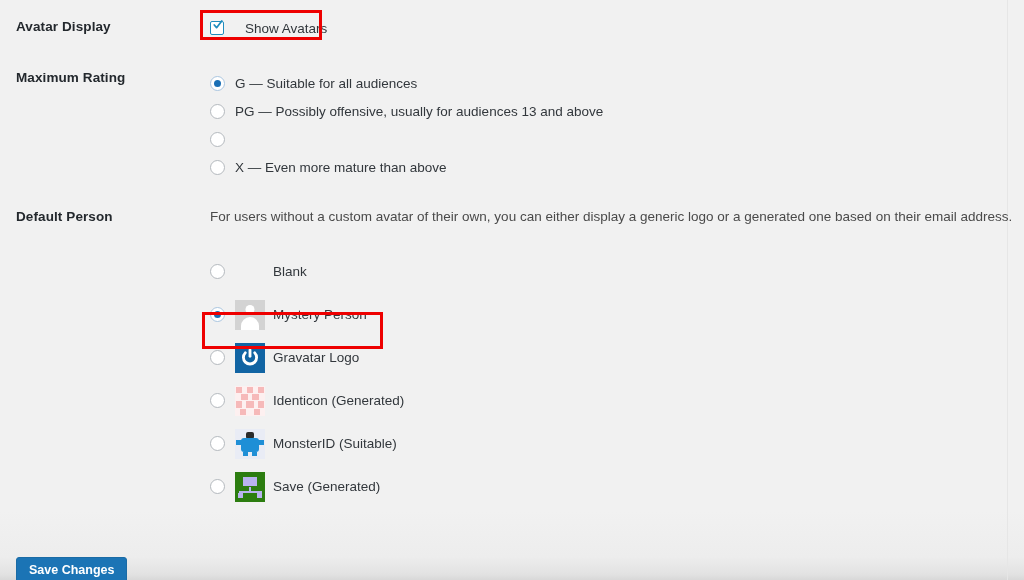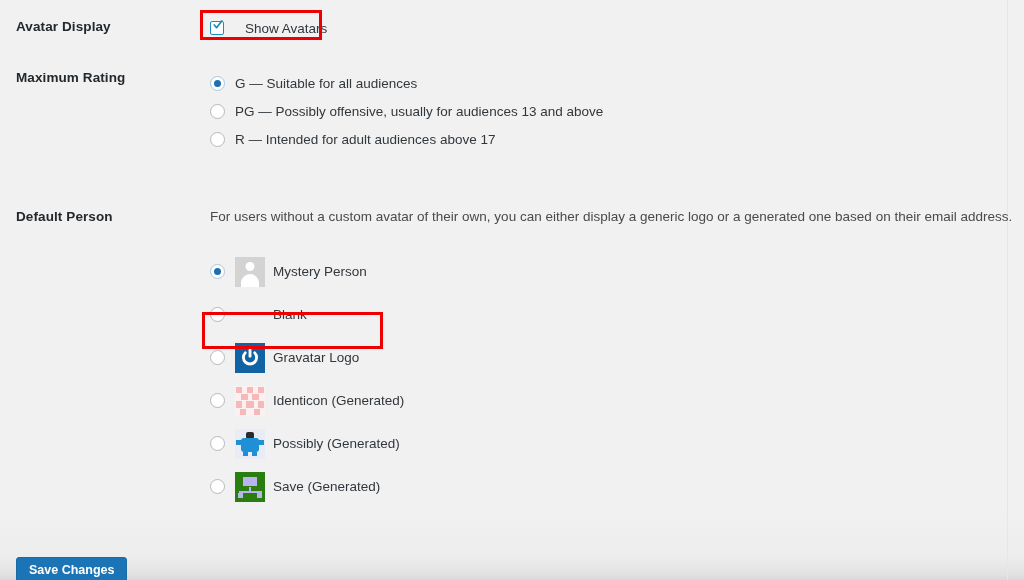--- a/index.html
+++ b/index.html
@@ -320,46 +320,49 @@
         <span class="radio-label">G — Suitable for all audiences</span>
       </label>
 
       <label class="radio-line">
         <span class="radio"></span>
         <span class="radio-label">PG — Possibly offensive, usually for audiences 13 and above</span>
       </label>
 
       <label class="radio-line">
         <span class="radio"></span>
-        <span class="radio-label">R — Intended for adult audiences above 17</span>
-      </label>
-
+      </label>
+
+      <label class="radio-line">
+        <span class="radio"></span>
+        <span class="radio-label">X — Even more mature than above</span>
+      </label>
 
     </div>
   </div>
 
   <div class="form-row" style="top:208px;">
     <div class="row-label">Default Person</div>
     <div class="row-field avatar-list">
 
       <div class="field-desc">For users without a custom avatar of their own, you can either display a generic logo or a generated one based on their email address.</div>
+
+      <label class="avatar-line">
+        <span class="radio"></span>
+        <span class="avatar-swatch blank"></span>
+        <span class="radio-label">Blank</span>
+      </label>
 
       <label class="avatar-line">
         <span class="radio checked"></span>
         <span class="avatar-swatch mystery">
           <span class="head"></span>
             <span class="body"></span>
         </span>
         <span class="radio-label">Mystery Person</span>
-      </label>
-
-      <label class="avatar-line">
-        <span class="radio"></span>
-        <span class="avatar-swatch blank"></span>
-        <span class="radio-label">Blank</span>
       </label>
 
       <label class="avatar-line">
         <span class="radio"></span>
         <span class="avatar-swatch gravatar">
           <svg viewBox="0 0 24 24" width="22" height="22" aria-hidden="true">
             <path d="M12 3.2 v7.0" fill="none" stroke="#ffffff" stroke-width="3.1" stroke-linecap="round"></path>
             <path d="M17.2 6.4 a7.2 7.2 0 1 1 -10.4 0" fill="none" stroke="#ffffff" stroke-width="3.1" stroke-linecap="round"></path>
           </svg>
         </span>
@@ -387,21 +390,21 @@
       <label class="avatar-line">
         <span class="radio"></span>
         <span class="avatar-swatch monsterid">
           <span class="mhead"></span>
           <span class="marm-l"></span>
           <span class="marm-r"></span>
           <span class="mbody"></span>
           <span class="mfoot l"></span>
           <span class="mfoot r"></span>
         </span>
-        <span class="radio-label">Possibly (Generated)</span>
+        <span class="radio-label">MonsterID (Suitable)</span>
       </label>
 
       <label class="avatar-line">
         <span class="radio"></span>
         <span class="avatar-swatch retro">
           <span style="left:8px;  top:5px;  width:14px; height:9px;"></span>
           <span style="left:14px; top:15px; width:2px;  height:5px;"></span>
           <span style="left:4px;  top:19px; width:13px; height:2px;"></span>
           <span style="left:14px; top:19px; width:13px; height:2px;"></span>
           <span style="left:3px;  top:21px; width:5px;  height:5px;"></span>

